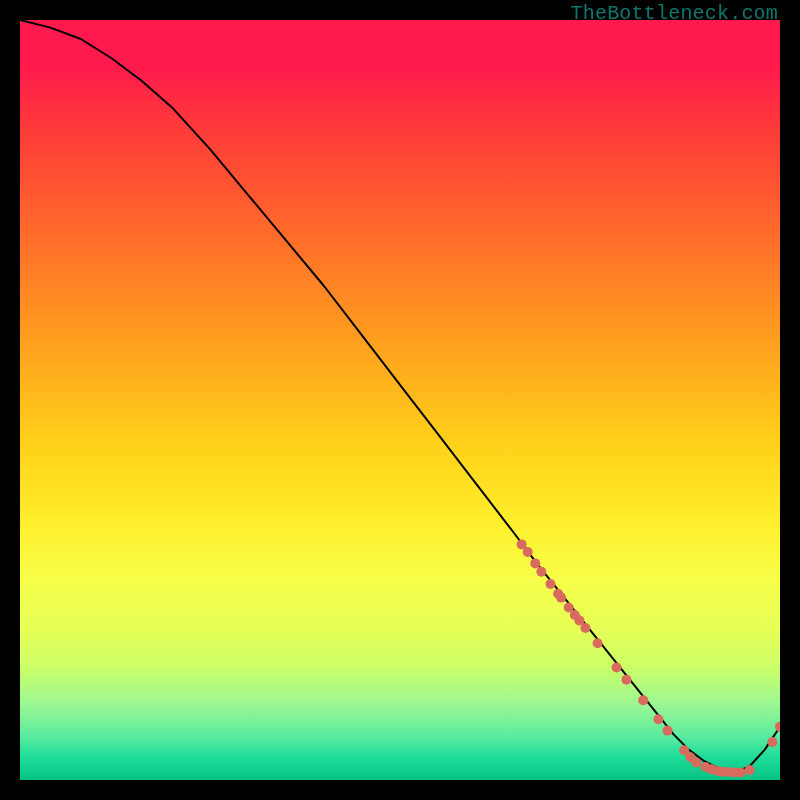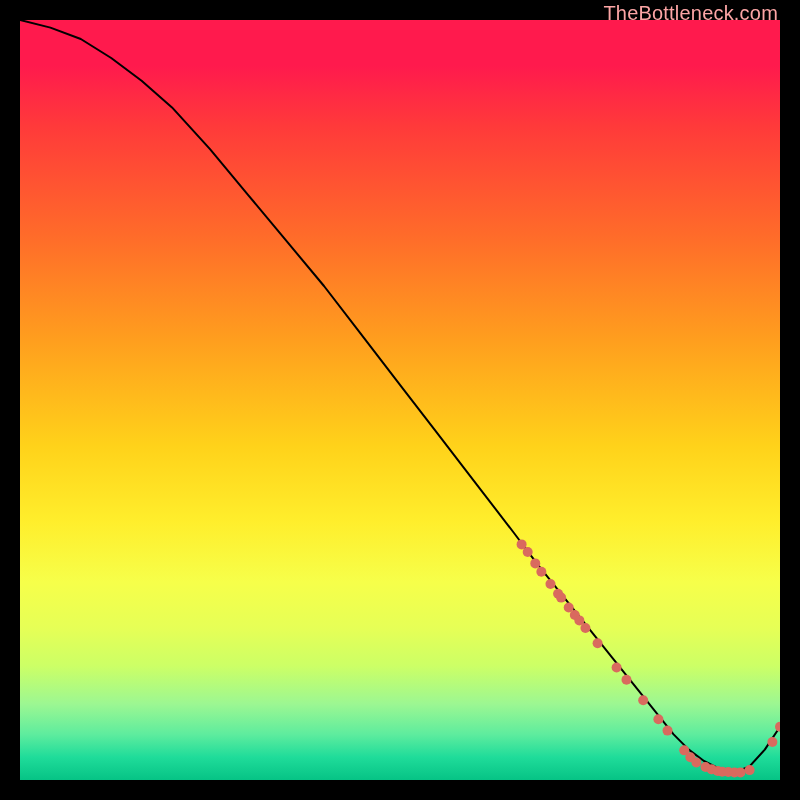--- a/index.html
+++ b/index.html
@@ -48,24 +48,25 @@
   svg.curve {
     position: absolute;
     inset: 0;
     width: 100%;
     height: 100%;
   }
   .watermark {
     position: absolute;
     top: 2px;
     right: 22px;
-    color: #fca5a5;
+    color: #0f766e;
     font-size: 20px;
     letter-spacing: 0.2px;
     user-select: none;
+    font-family: Liberation Mono, monospace;
   }
 </style>
 </head>
 <body>
 
 <div class="stage">
   <div class="watermark">TheBottleneck.com</div>
 
   <div class="plot">
     <div class="gradient"></div>

